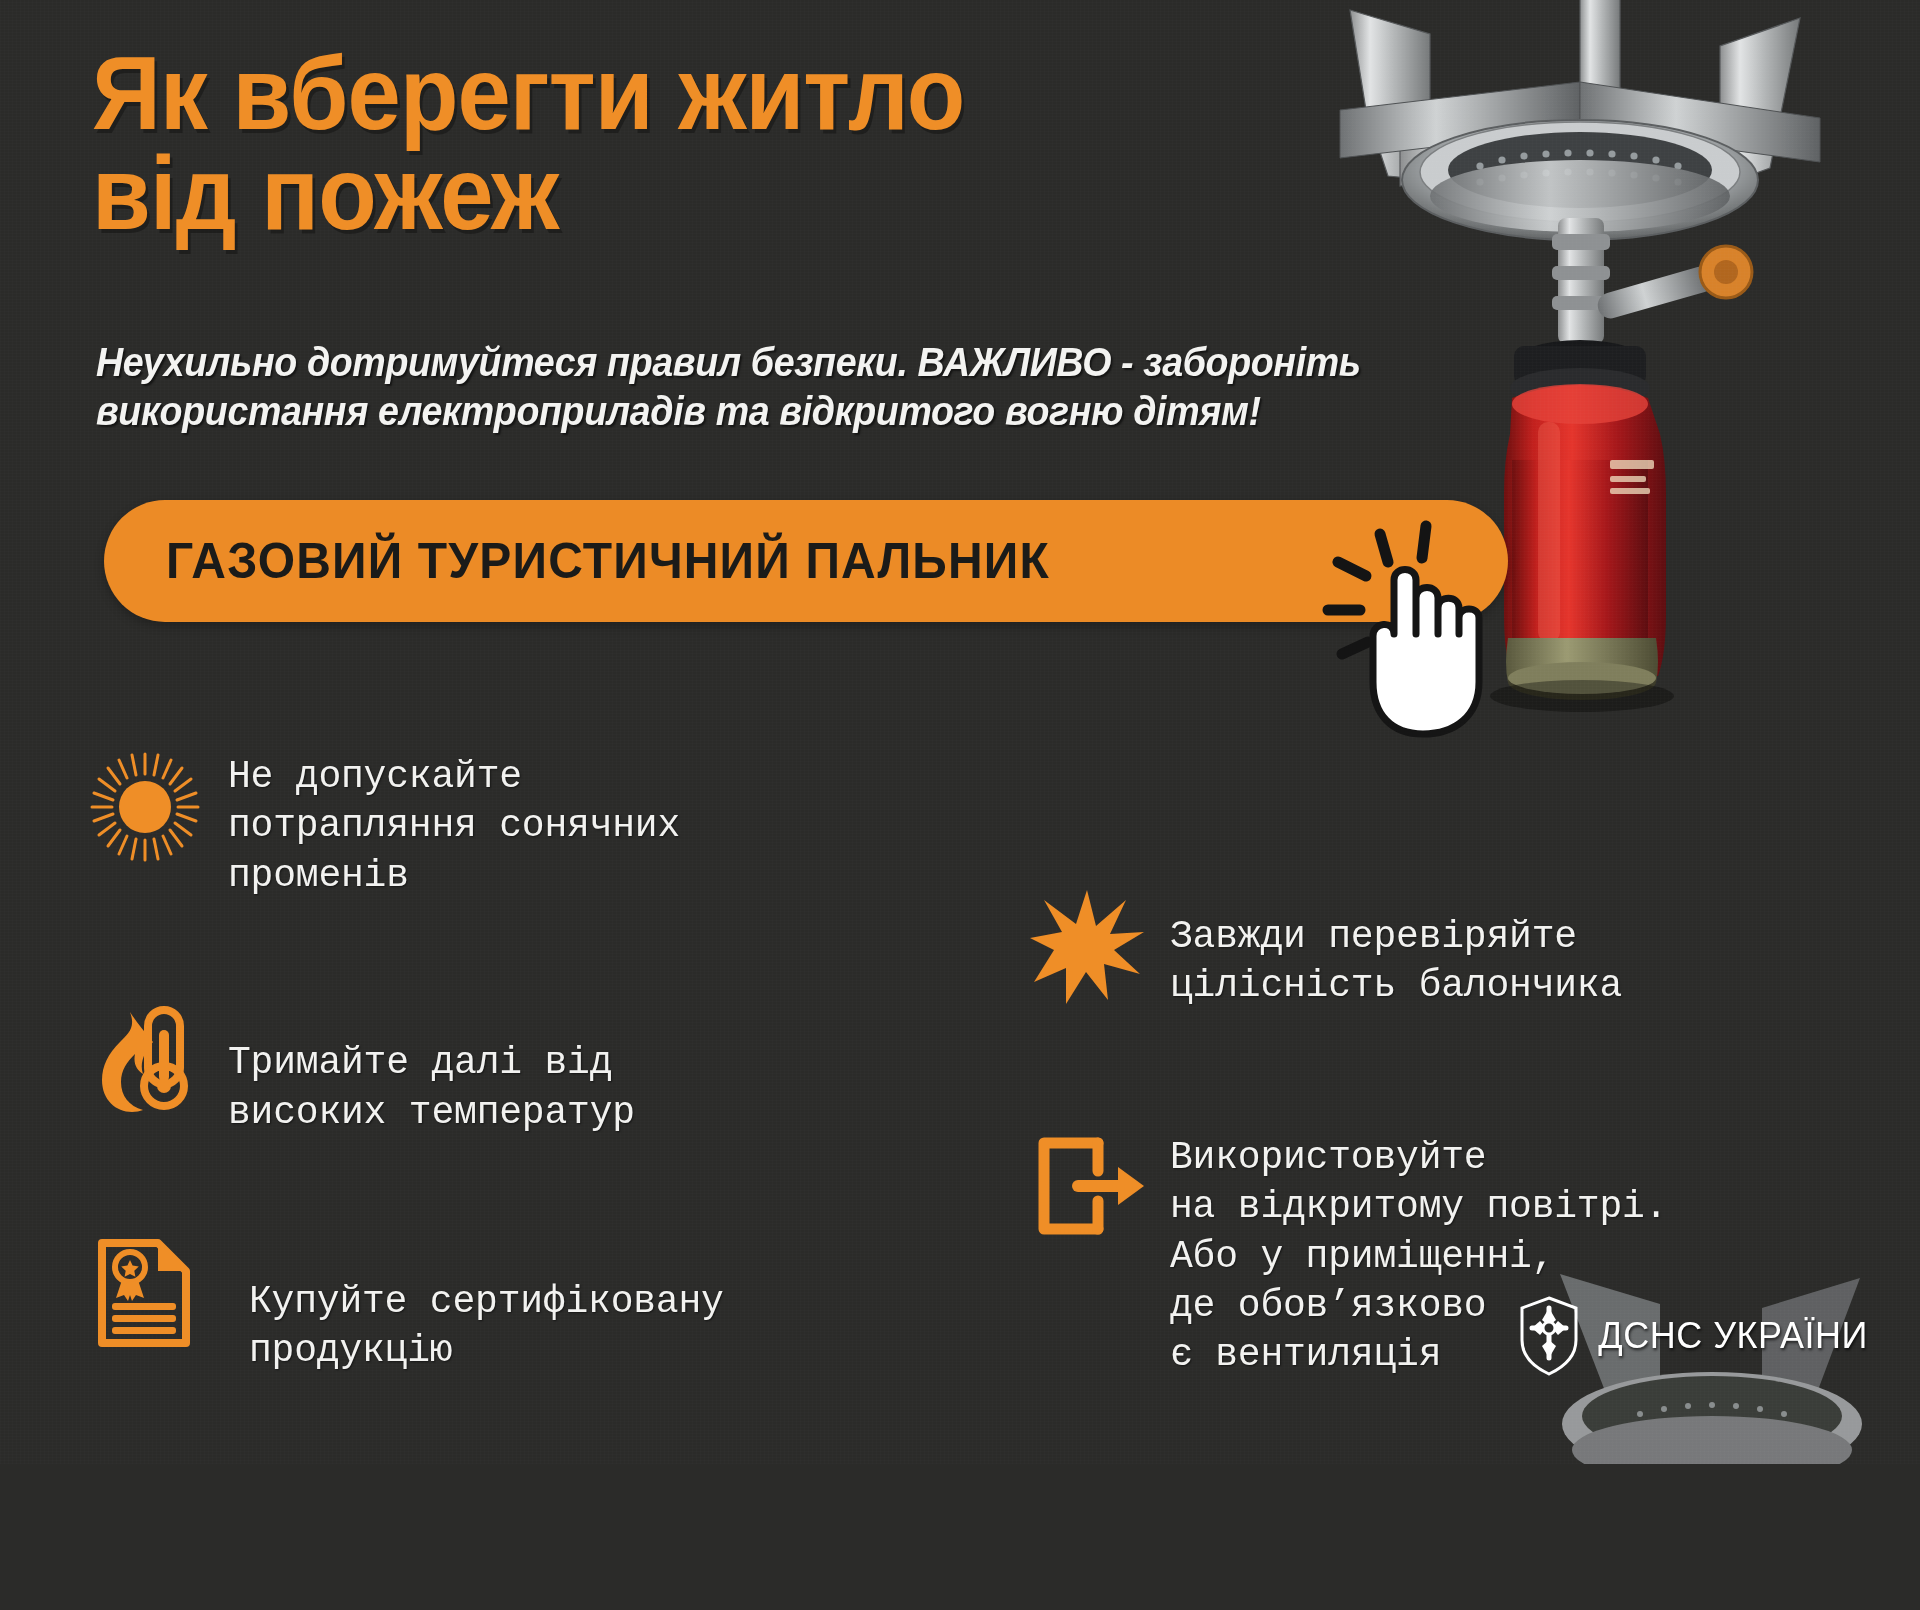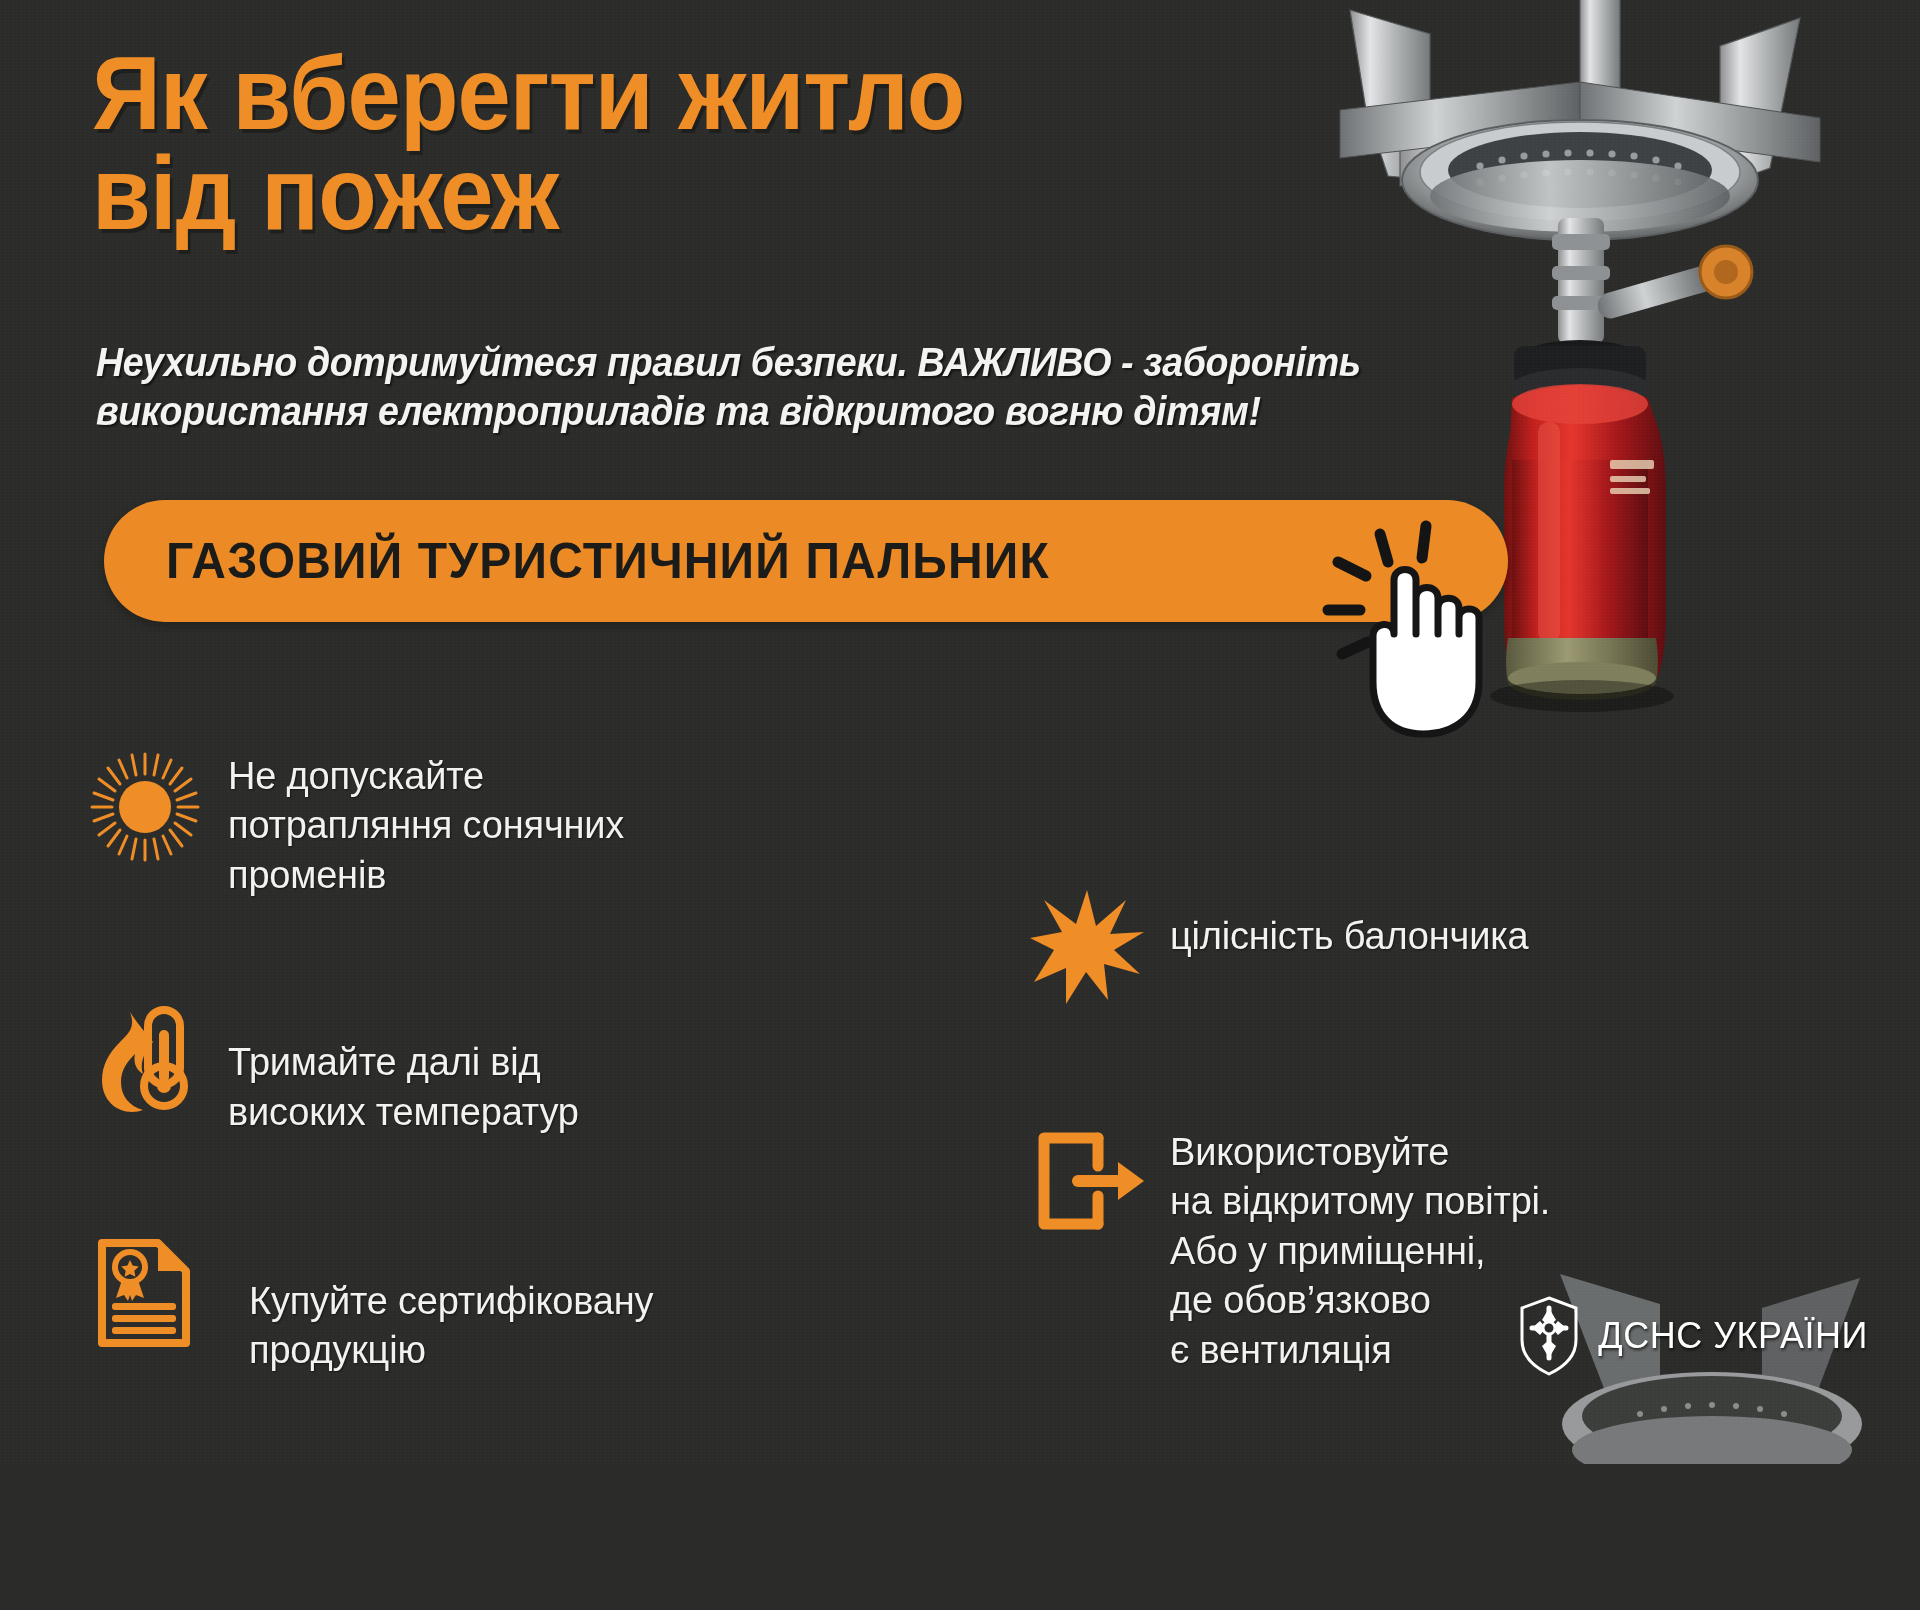--- a/index.html
+++ b/index.html
@@ -107,21 +107,21 @@
 
   
   .hand-cursor{
     position:absolute;
     left:1322px; top:518px;
     width:230px; height:220px;
     z-index:6;
   }
 
   
-  .col{ position:absolute; z-index:5; }
+  .col{ position:absolute; z-index:5;font-family:Liberation Mono, monospace; }
   .col-left{ left:86px; top:748px; width:720px; }
   .col-right{ left:1028px; top:888px; width:620px; }
 
   .bullet{
     display:flex;
     align-items:flex-start;
     margin-bottom:0;
   }
   .bullet .ico{
     flex:0 0 auto;
@@ -438,20 +438,21 @@
 
   <div class="col col-right">
 
     <div class="bullet r1">
       <div class="ico">
         <svg viewBox="0 0 118 118" width="118" height="118" xmlns="http://www.w3.org/2000/svg" aria-hidden="true">
           <polygon fill="#ef8e27" points="59,2 68,38 98,12 82,46 116,44 86,62 112,86 76,76 80,112 58,84 38,116 38,80 6,94 26,62 2,50 34,44 16,12 48,36"></polygon>
         </svg>
       </div>
       <div class="btext">
+        <span>Завжди перевіряйте</span>
         <span>цілісність балончика</span>
       </div>
     </div>
 
     <div class="bullet r2">
       <div class="ico">
         <svg viewBox="0 0 118 118" width="118" height="118" xmlns="http://www.w3.org/2000/svg" aria-hidden="true">
           <path d="M70 16 L16 16 L16 102 L70 102" fill="none" stroke="#ef8e27" stroke-width="11" stroke-linecap="round" stroke-linejoin="round"></path>
           <path d="M70 16 L70 44 M70 74 L70 102" stroke="#ef8e27" stroke-width="11" stroke-linecap="round"></path>
           <path d="M50 59 L96 59" stroke="#ef8e27" stroke-width="12" stroke-linecap="round"></path>

